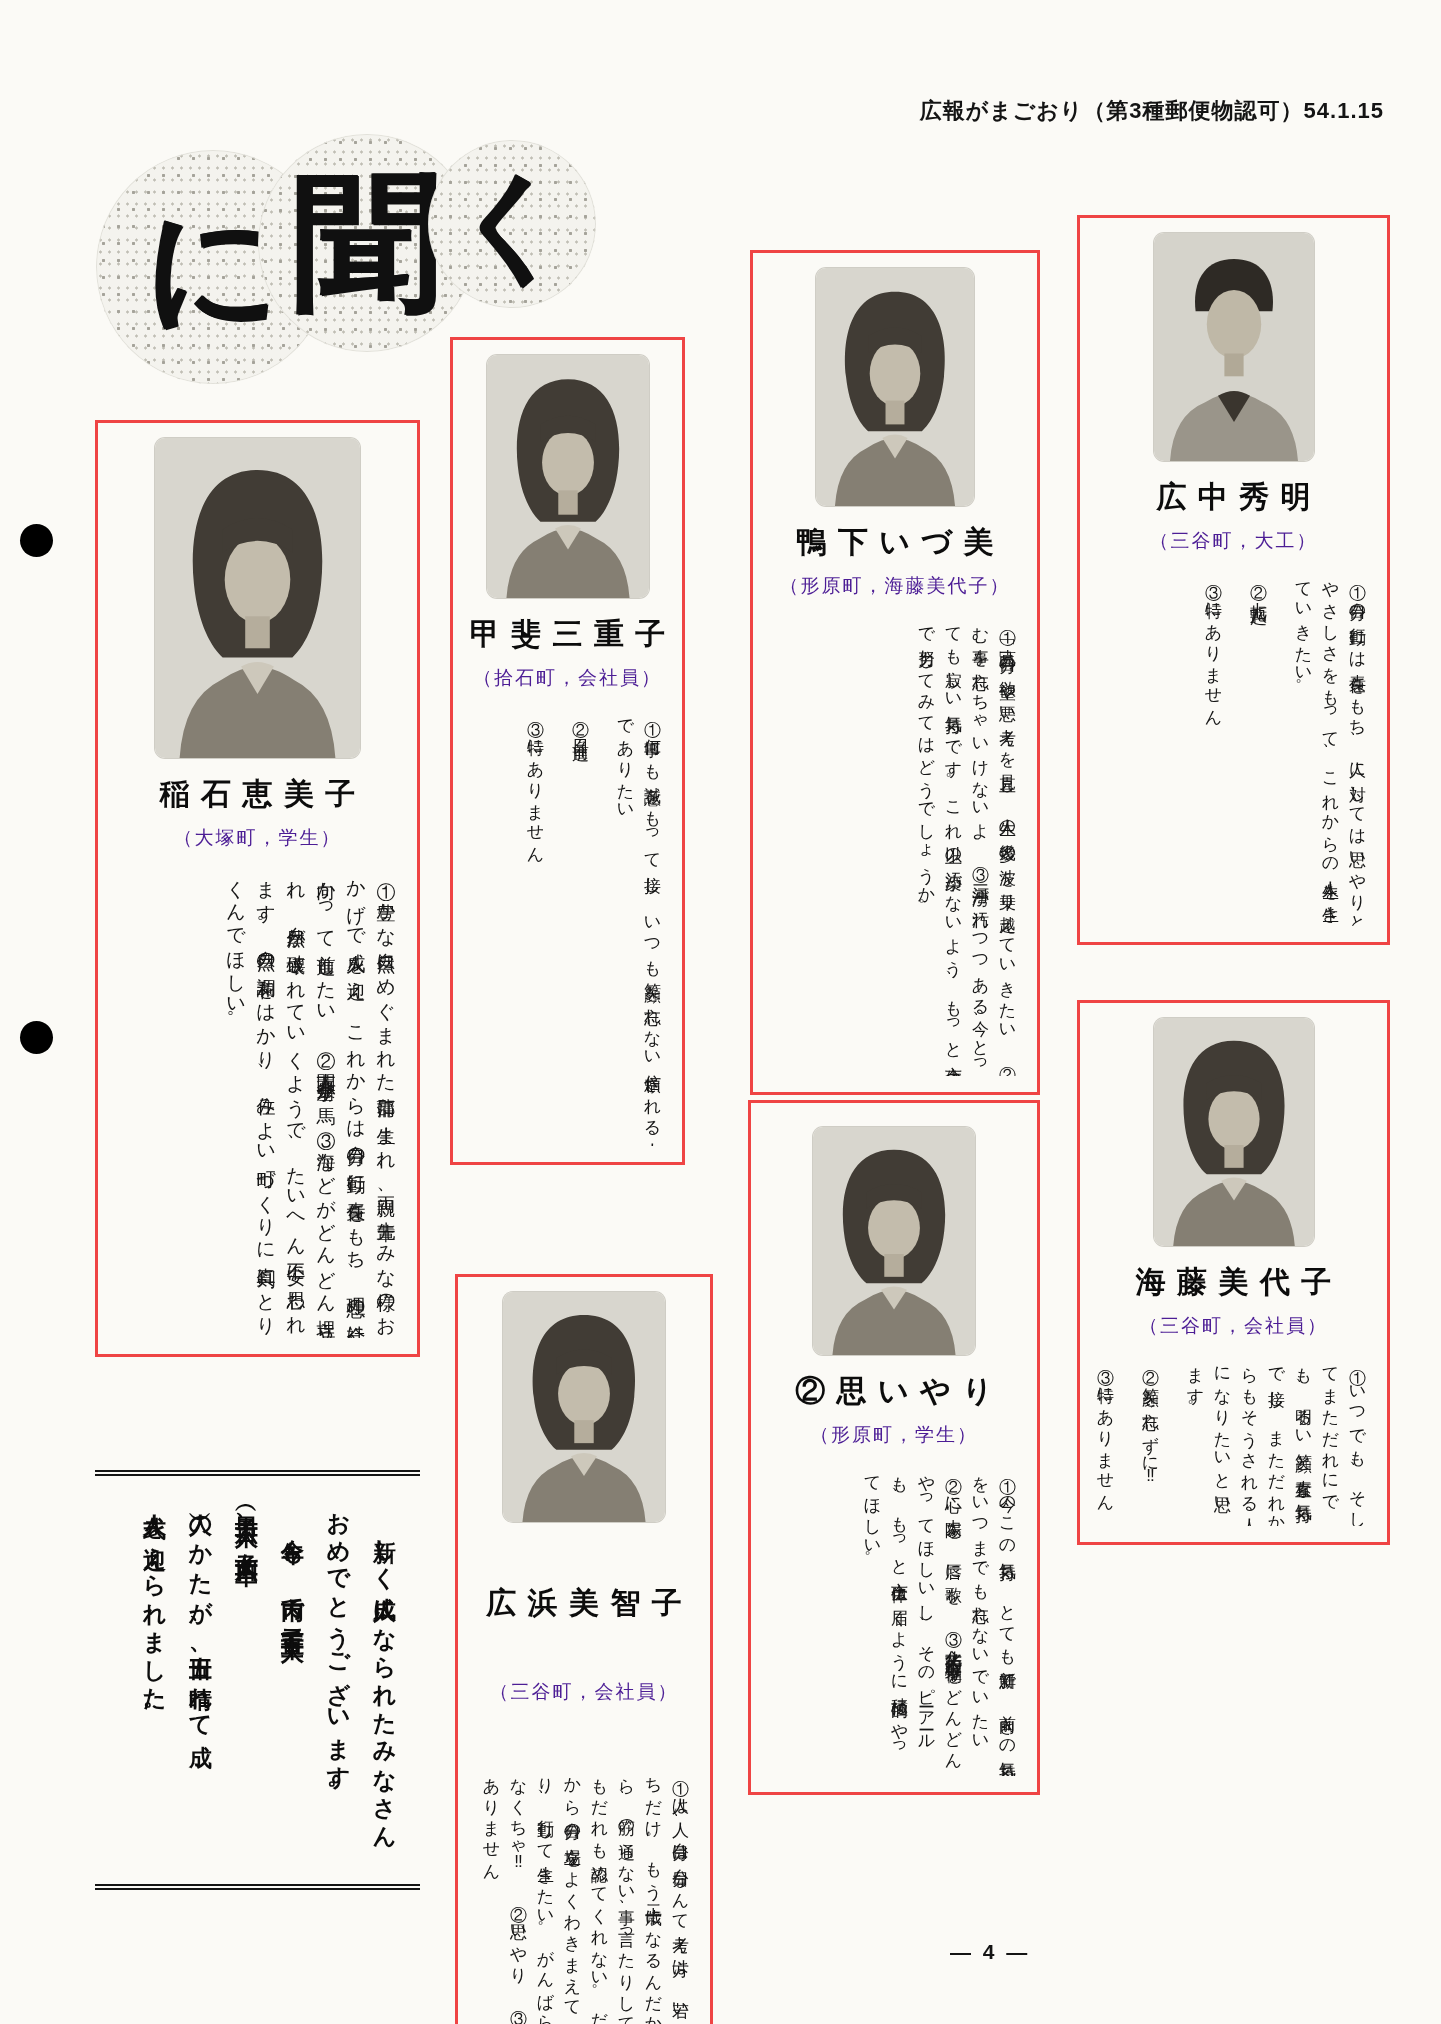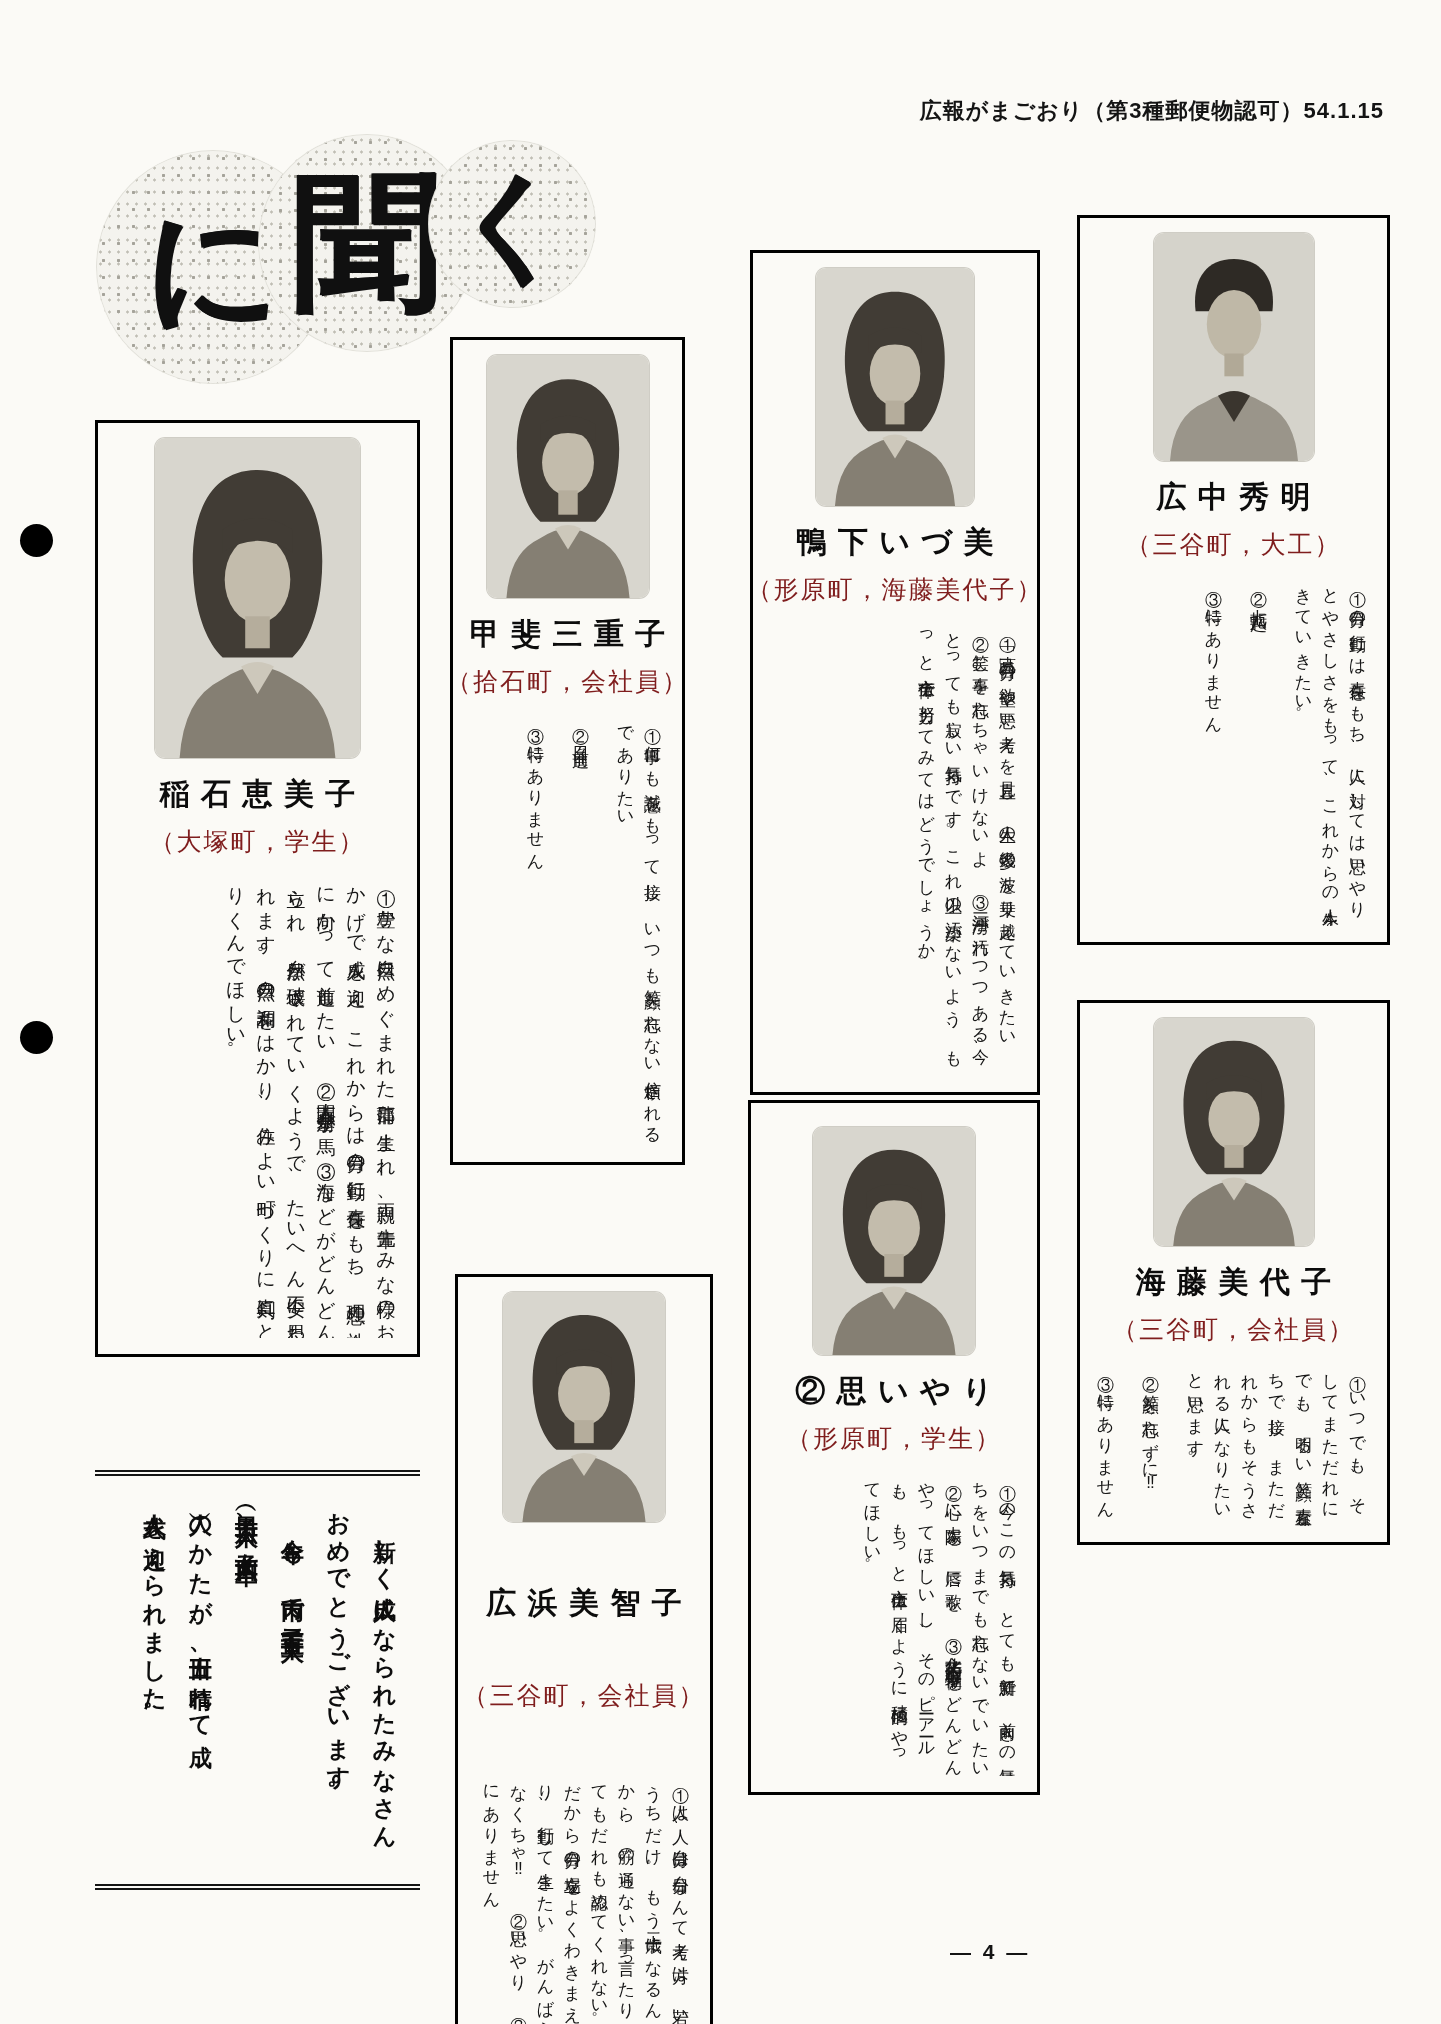--- a/index.html
+++ b/index.html
@@ -37,34 +37,34 @@
   #tc3{left:428px;top:140px;width:168px;height:168px;}
   #tc3 span{font-size:118px;}
   
   .hole{
     position:absolute;left:20px;width:33px;height:33px;border-radius:50%;background:#000;
   }
   #hole1{top:524px;}
   #hole2{top:1021px;}
   
   .profile{
-    position:absolute;border:3px solid #000000;background:#fbfaf6;
+    position:absolute;border:3px solid #ef4444;background:#fbfaf6;
     display:flex;flex-direction:column;align-items:center;box-sizing:border-box;
   }
   .photo{
     margin-top:15px;border-radius:10px;overflow:hidden;flex:none;
     box-shadow:0 0 0 1px #cfcdc5;
   }
   .photo svg{display:block;width:100%;height:100%;}
   .pname{
     margin-top:16px;font-size:30px;font-weight:bold;letter-spacing:0.38em;
     text-indent:0.38em;color:#0c0c0c;white-space:nowrap;
   }
   .paffil{
-    margin-top:10px;font-size:25px;letter-spacing:2px;color:#7f1d1d;white-space:nowrap;
+    margin-top:10px;font-size:19px;letter-spacing:2px;color:#4c1d95;white-space:nowrap;
   }
   .pbody{
     flex:1;align-self:stretch;margin:16px 16px 16px 12px;
     writing-mode:vertical-rl;text-orientation:upright;
     font-size:17px;line-height:27px;letter-spacing:2px;color:#161616;
     overflow:hidden;
   }
   .pbody > div + div{margin-block-start:18px;}
   
   #b1{left:95px;top:420px;width:325px;height:937px;}

